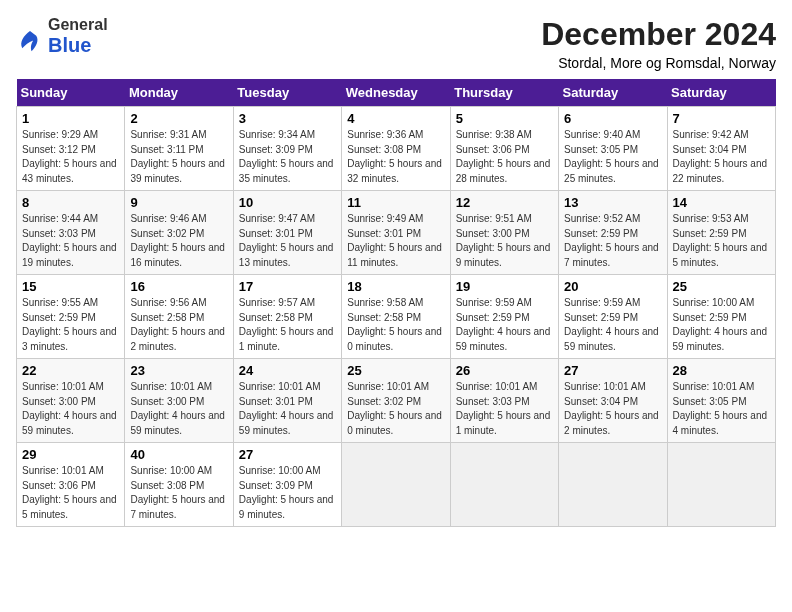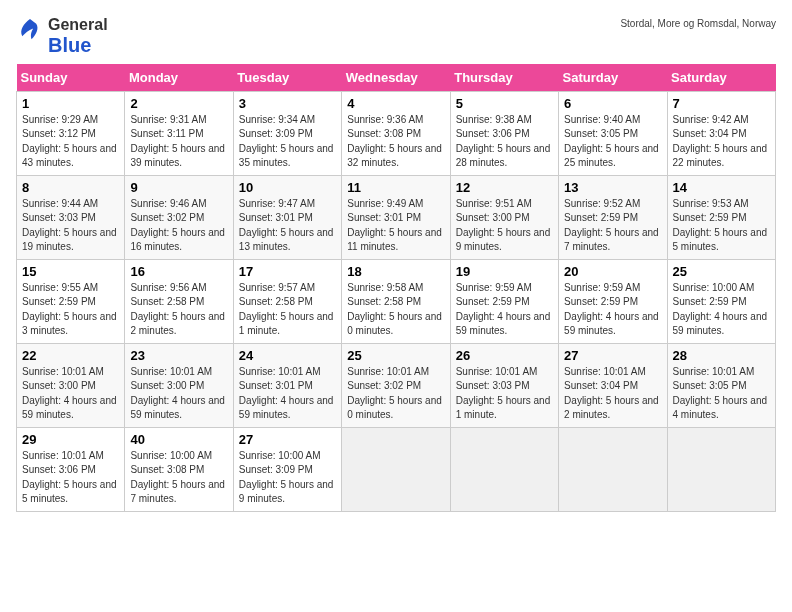--- a/index.html
+++ b/index.html
@@ -11,52 +11,52 @@
       padding: 16px;
     }
     .header-area {
       display: flex;
       justify-content: space-between;
       align-items: flex-start;
       margin-bottom: 8px;
     }
     .logo {
       display: flex;
-      align-items: flex-start;
+      align-items: flex-end;
       gap: 4px;
     }
     .logo-text {
       font-size: 18px;
       font-weight: bold;
       line-height: 1.1;
     }
     .logo-bird {
       width: 28px;
       height: 28px;
     }
     .title-block {
       text-align: right;
     }
     .month-title {
       font-size: 32px;
       font-weight: bold;
       color: #222;
     }
     .location {
-      font-size: 10px;
-      color: #404040;
+      font-size: 14px;
+      color: #000000;
       margin-top: 2px;
     }
     .calendar {
       width: 100%;
       border-collapse: collapse;
       font-size: 11px;
     }
     .calendar th {
-      background: #ec4899;
+      background: #4c1d95;
       color: #fff;
       padding: 6px 4px;
       text-align: left;
       font-size: 13px;
       font-weight: bold;
     }
     .calendar td {
       border: 1px solid #ccc;
       vertical-align: top;
       padding: 4px 5px;
@@ -90,20 +90,21 @@
   <div class="logo">
     <svg class="logo-bird" viewBox="0 0 36 36" xmlns="http://www.w3.org/2000/svg">
       <path d="M18 4 C10 10, 4 18, 8 26 C12 22, 16 18, 22 16 C20 20, 18 24, 20 30 C26 24, 30 16, 26 10 Z" fill="#2255cc"></path>
     </svg>
     <div class="logo-text">
       <div style="color:#333;font-size:16px;font-weight:bold;">General</div>
       <div style="color:#2255cc;font-size:20px;font-weight:bold;">Blue</div>
     </div>
   </div>
   <div class="title-block">
+    <div class="month-title">December 2024</div>
     <div class="location">Stordal, More og Romsdal, Norway</div>
   </div>
 </div>
 
 <table class="calendar">
   <thead>
     <tr>
       <th>Sunday</th>
       <th>Monday</th>
       <th>Tuesday</th>

